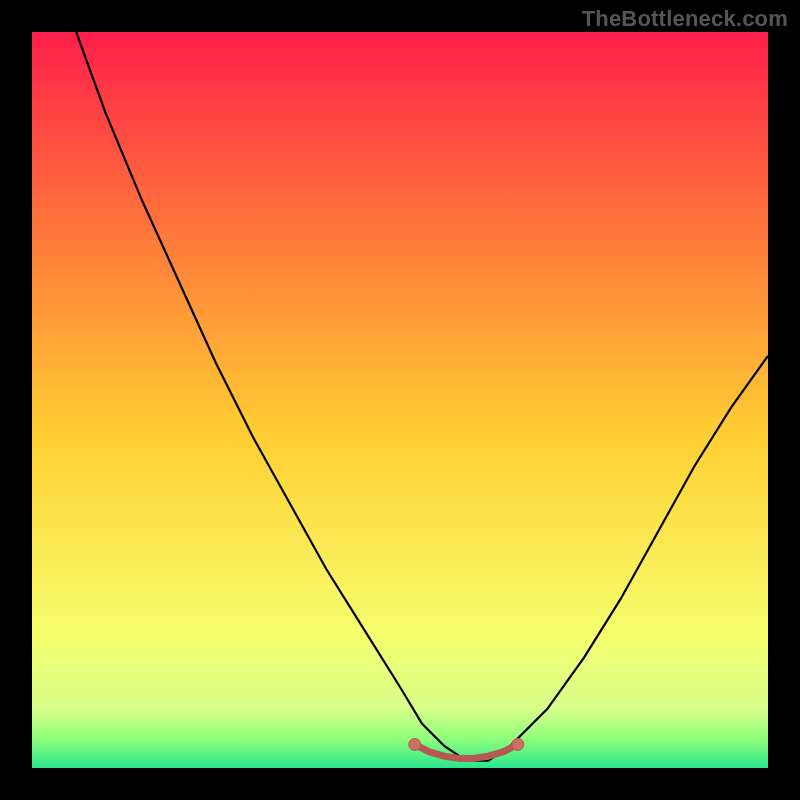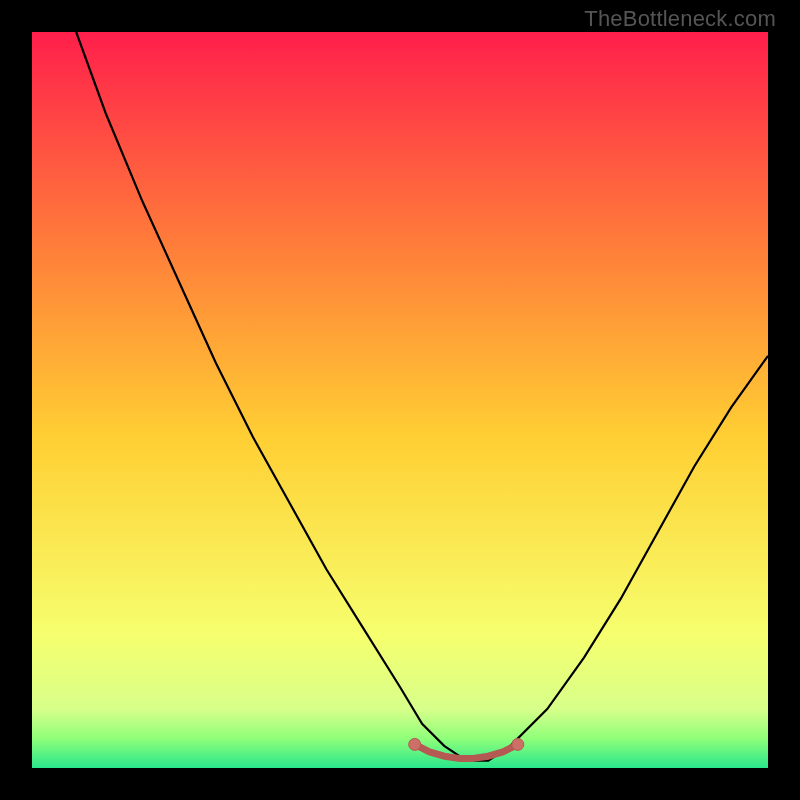--- a/index.html
+++ b/index.html
@@ -20,24 +20,24 @@
     position: absolute;
     left: 32px;
     top: 32px;
     width: 736px;
     height: 736px;
     overflow: hidden;
   }
   .watermark {
     position: absolute;
     top: 6px;
-    right: 24px;
+    right: 12px;
     color: #555;
     font-size: 22px;
-    font-weight: 400;
+    font-weight: 700;
     letter-spacing: 0.2px;
   }
 </style>
 </head>
 <body>
 
 <div class="frame">
   <div class="watermark">TheBottleneck.com</div>
   <div class="plot">
     <svg id="chart-svg" width="736" height="736" viewBox="0 0 736 736">

